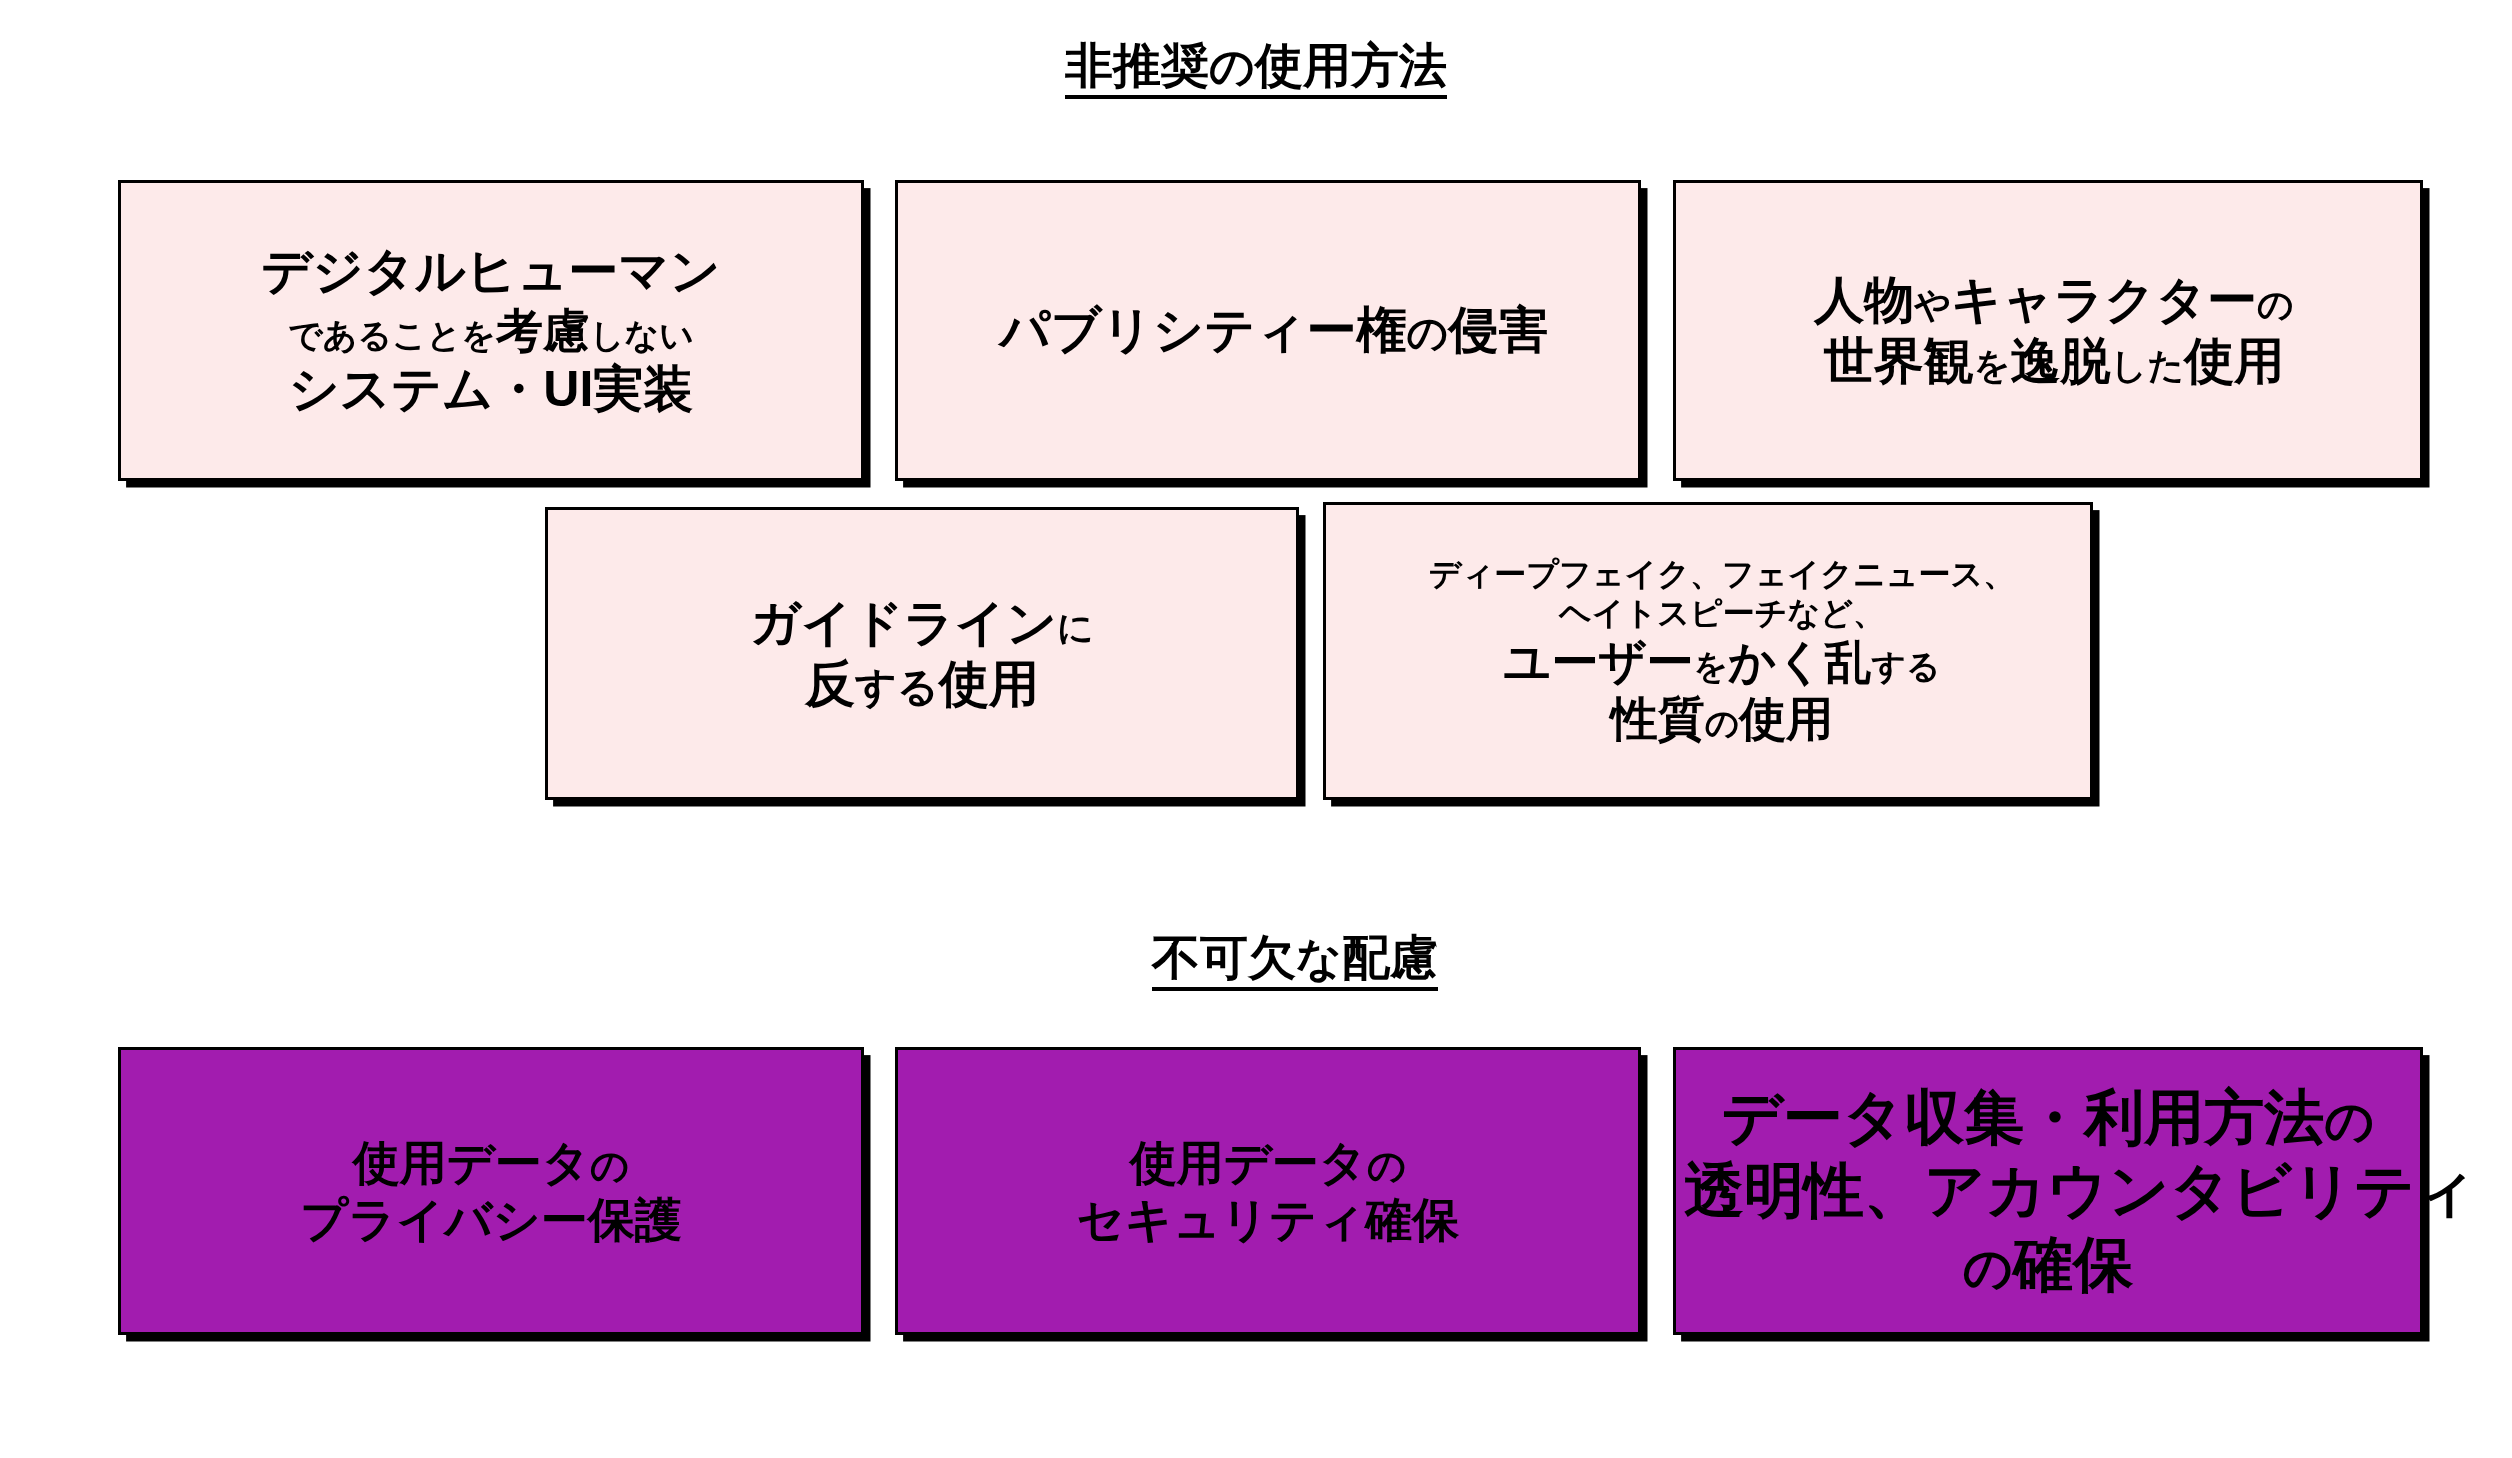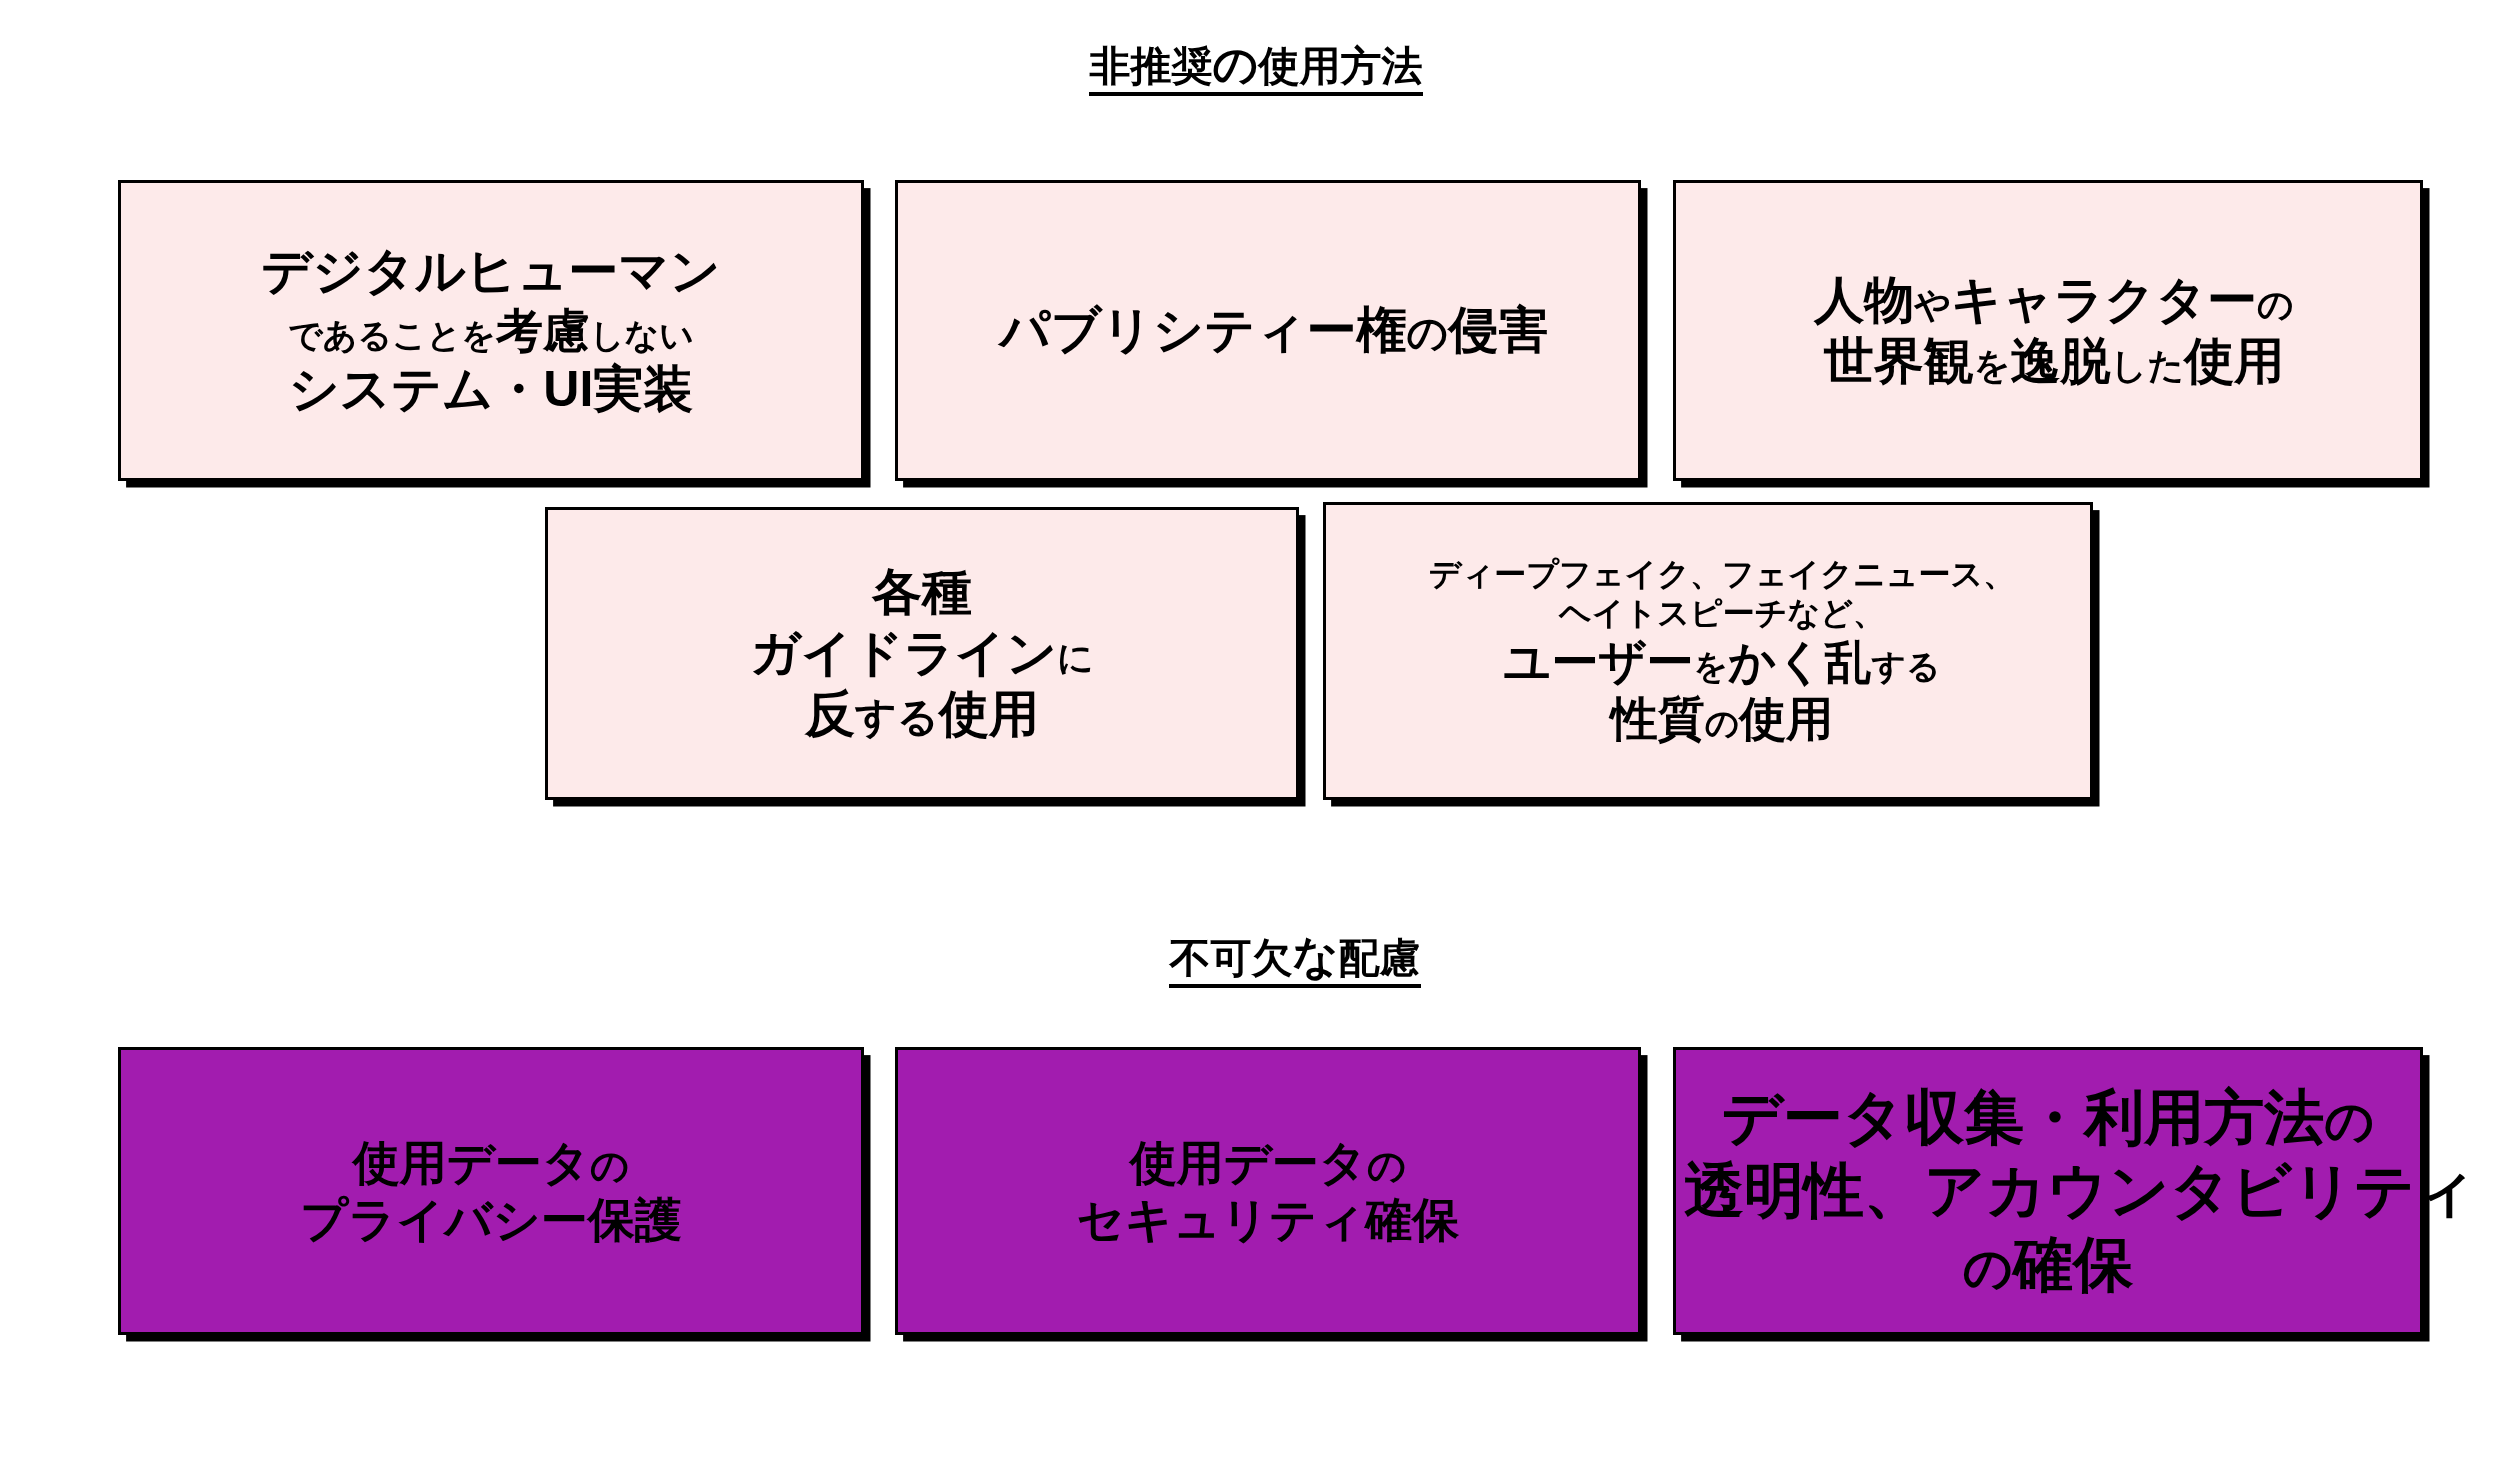--- a/index.html
+++ b/index.html
@@ -30,21 +30,21 @@
     font-weight: bold;
     color: #000000;
     line-height: 1;
     white-space: nowrap;
   }
   .section-title .u {
     border-bottom: 4px solid #000000;
     padding-bottom: 4.9px;
     display: inline-block;
   }
-  .section-title .big { font-size: 41px; }
+  .section-title .big { font-size: 48px; }
   .section-title .sm  { font-size: 45px; }
 
   #title-hishousho { top: 42px; }
   #title-hukaketsu { top: 934px; margin-left: 39px; }
 
   
   .box {
     position: absolute;
     box-sizing: border-box;
     border: 3.2px solid #000000;
@@ -110,21 +110,20 @@
 
   <div class="box pink" id="box-character">
     <div class="lines">
       <span class="line t-xl"><span>人物</span><span class="kana-sm">や</span><span>キャラクター</span><span class="kana-sm">の</span></span>
       <span class="line t-xl"><span>世界観</span><span class="kana-sm">を</span><span>逸脱</span><span class="kana-sm">した</span><span>使用</span></span>
     </div>
   </div>
 
   <div class="box pink" id="box-guideline">
     <div class="lines">
-      <span class="line t-xl"><span>各種</span></span>
       <span class="line t-xl"><span>ガイドライン</span><span class="kana-sm">に</span></span>
       <span class="line t-xl"><span>反</span><span class="kana-md">する</span><span>使用</span></span>
     </div>
   </div>
 
   <div class="box pink" id="box-deepfake">
     <div class="lines">
       <span class="line t-xs"><span>ディープフェイク、フェイクニュース、</span></span>
       <span class="line t-xs"><span>ヘイトスピーチなど、</span></span>
       <span class="line t-lg"><span>ユーザー</span><span class="kana-sm">を</span><span>かく乱</span><span class="kana-sm">する</span></span>

